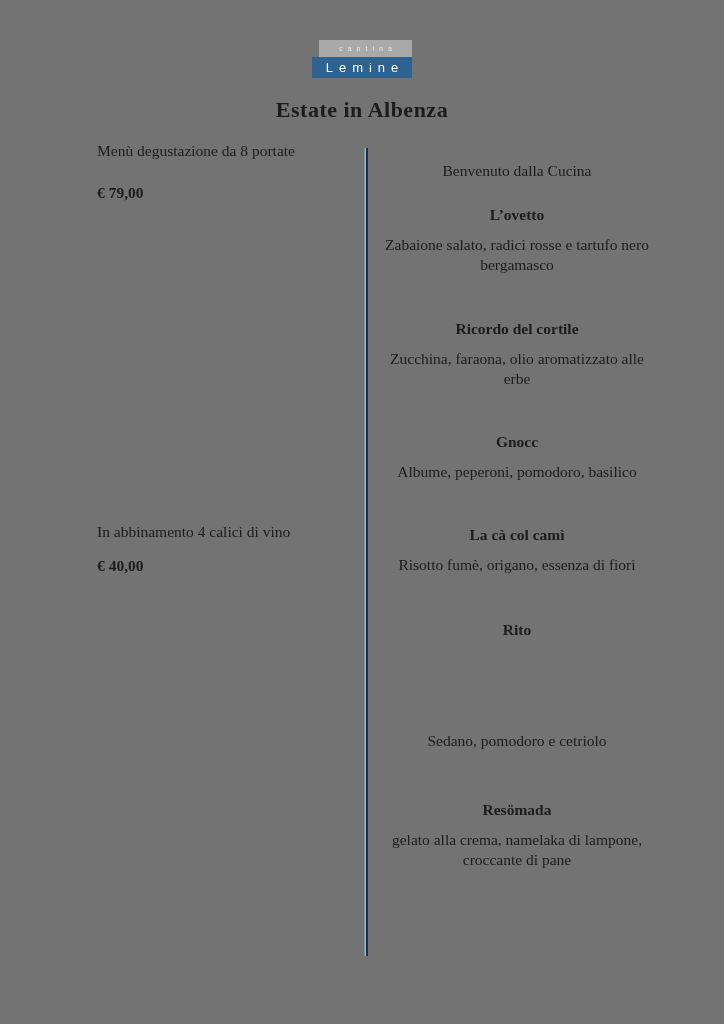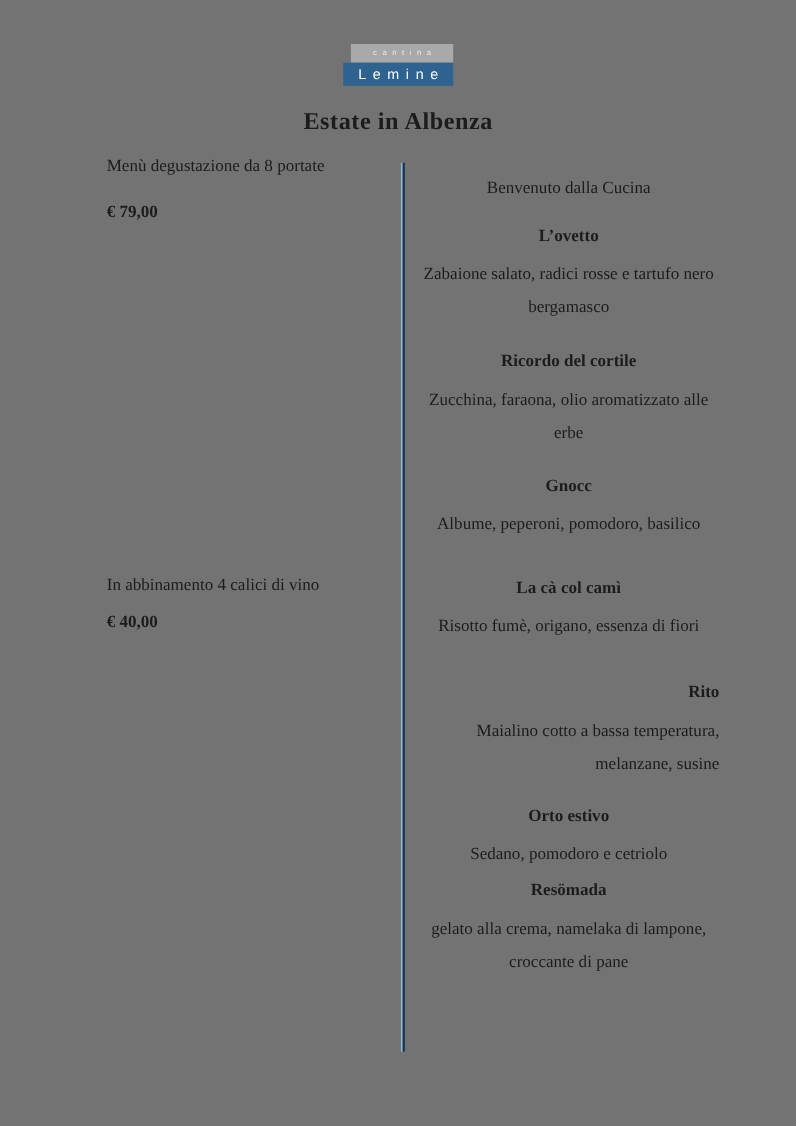--- a/index.html
+++ b/index.html
@@ -83,26 +83,26 @@
     margin-top: 36px;
   }
   .course {
     position: absolute;
     left: 380px;
     width: 274px;
     text-align: center;
     font-size: 15.5px;
   }
   .course-name { font-weight: bold; line-height: 22px; margin-bottom: 9px; }
-  .course-desc { line-height: 30px; }
+  .course-desc { line-height: 20px; }
   .c0 { top: 204px; }
   .c1 { top: 318px; }
   .c2 { top: 431px; }
   .c3 { top: 524px; }
-  .c4 { top: 619px; text-align: right; }
+  .c4 { top: 619px; }
   .c5 { top: 731px; }
   .c6 { top: 799px; }
 </style>
 </head>
 <body>
 
 <div class="page">
 
   <div class="logo">
     <div class="logo-top">cantina</div>
@@ -140,25 +140,23 @@
     <div class="course-desc">Albume, peperoni, pomodoro, basilico</div>
   </div>
 
   <div class="course c3">
     <div class="course-name">La cà col camì</div>
     <div class="course-desc">Risotto fumè, origano, essenza di fiori</div>
   </div>
 
   <div class="course c4">
     <div class="course-name">Rito</div>
-    <div class="course-desc">Maialino cotto a bassa temperatura, melanzane, susine</div>
   </div>
 
   <div class="course c5">
-    <div class="course-name">Orto estivo</div>
     <div class="course-desc">Sedano, pomodoro e cetriolo</div>
   </div>
 
   <div class="course c6">
     <div class="course-name">Resömada</div>
     <div class="course-desc">gelato alla crema, namelaka di lampone, croccante di pane</div>
   </div>
 
 </div>
 

